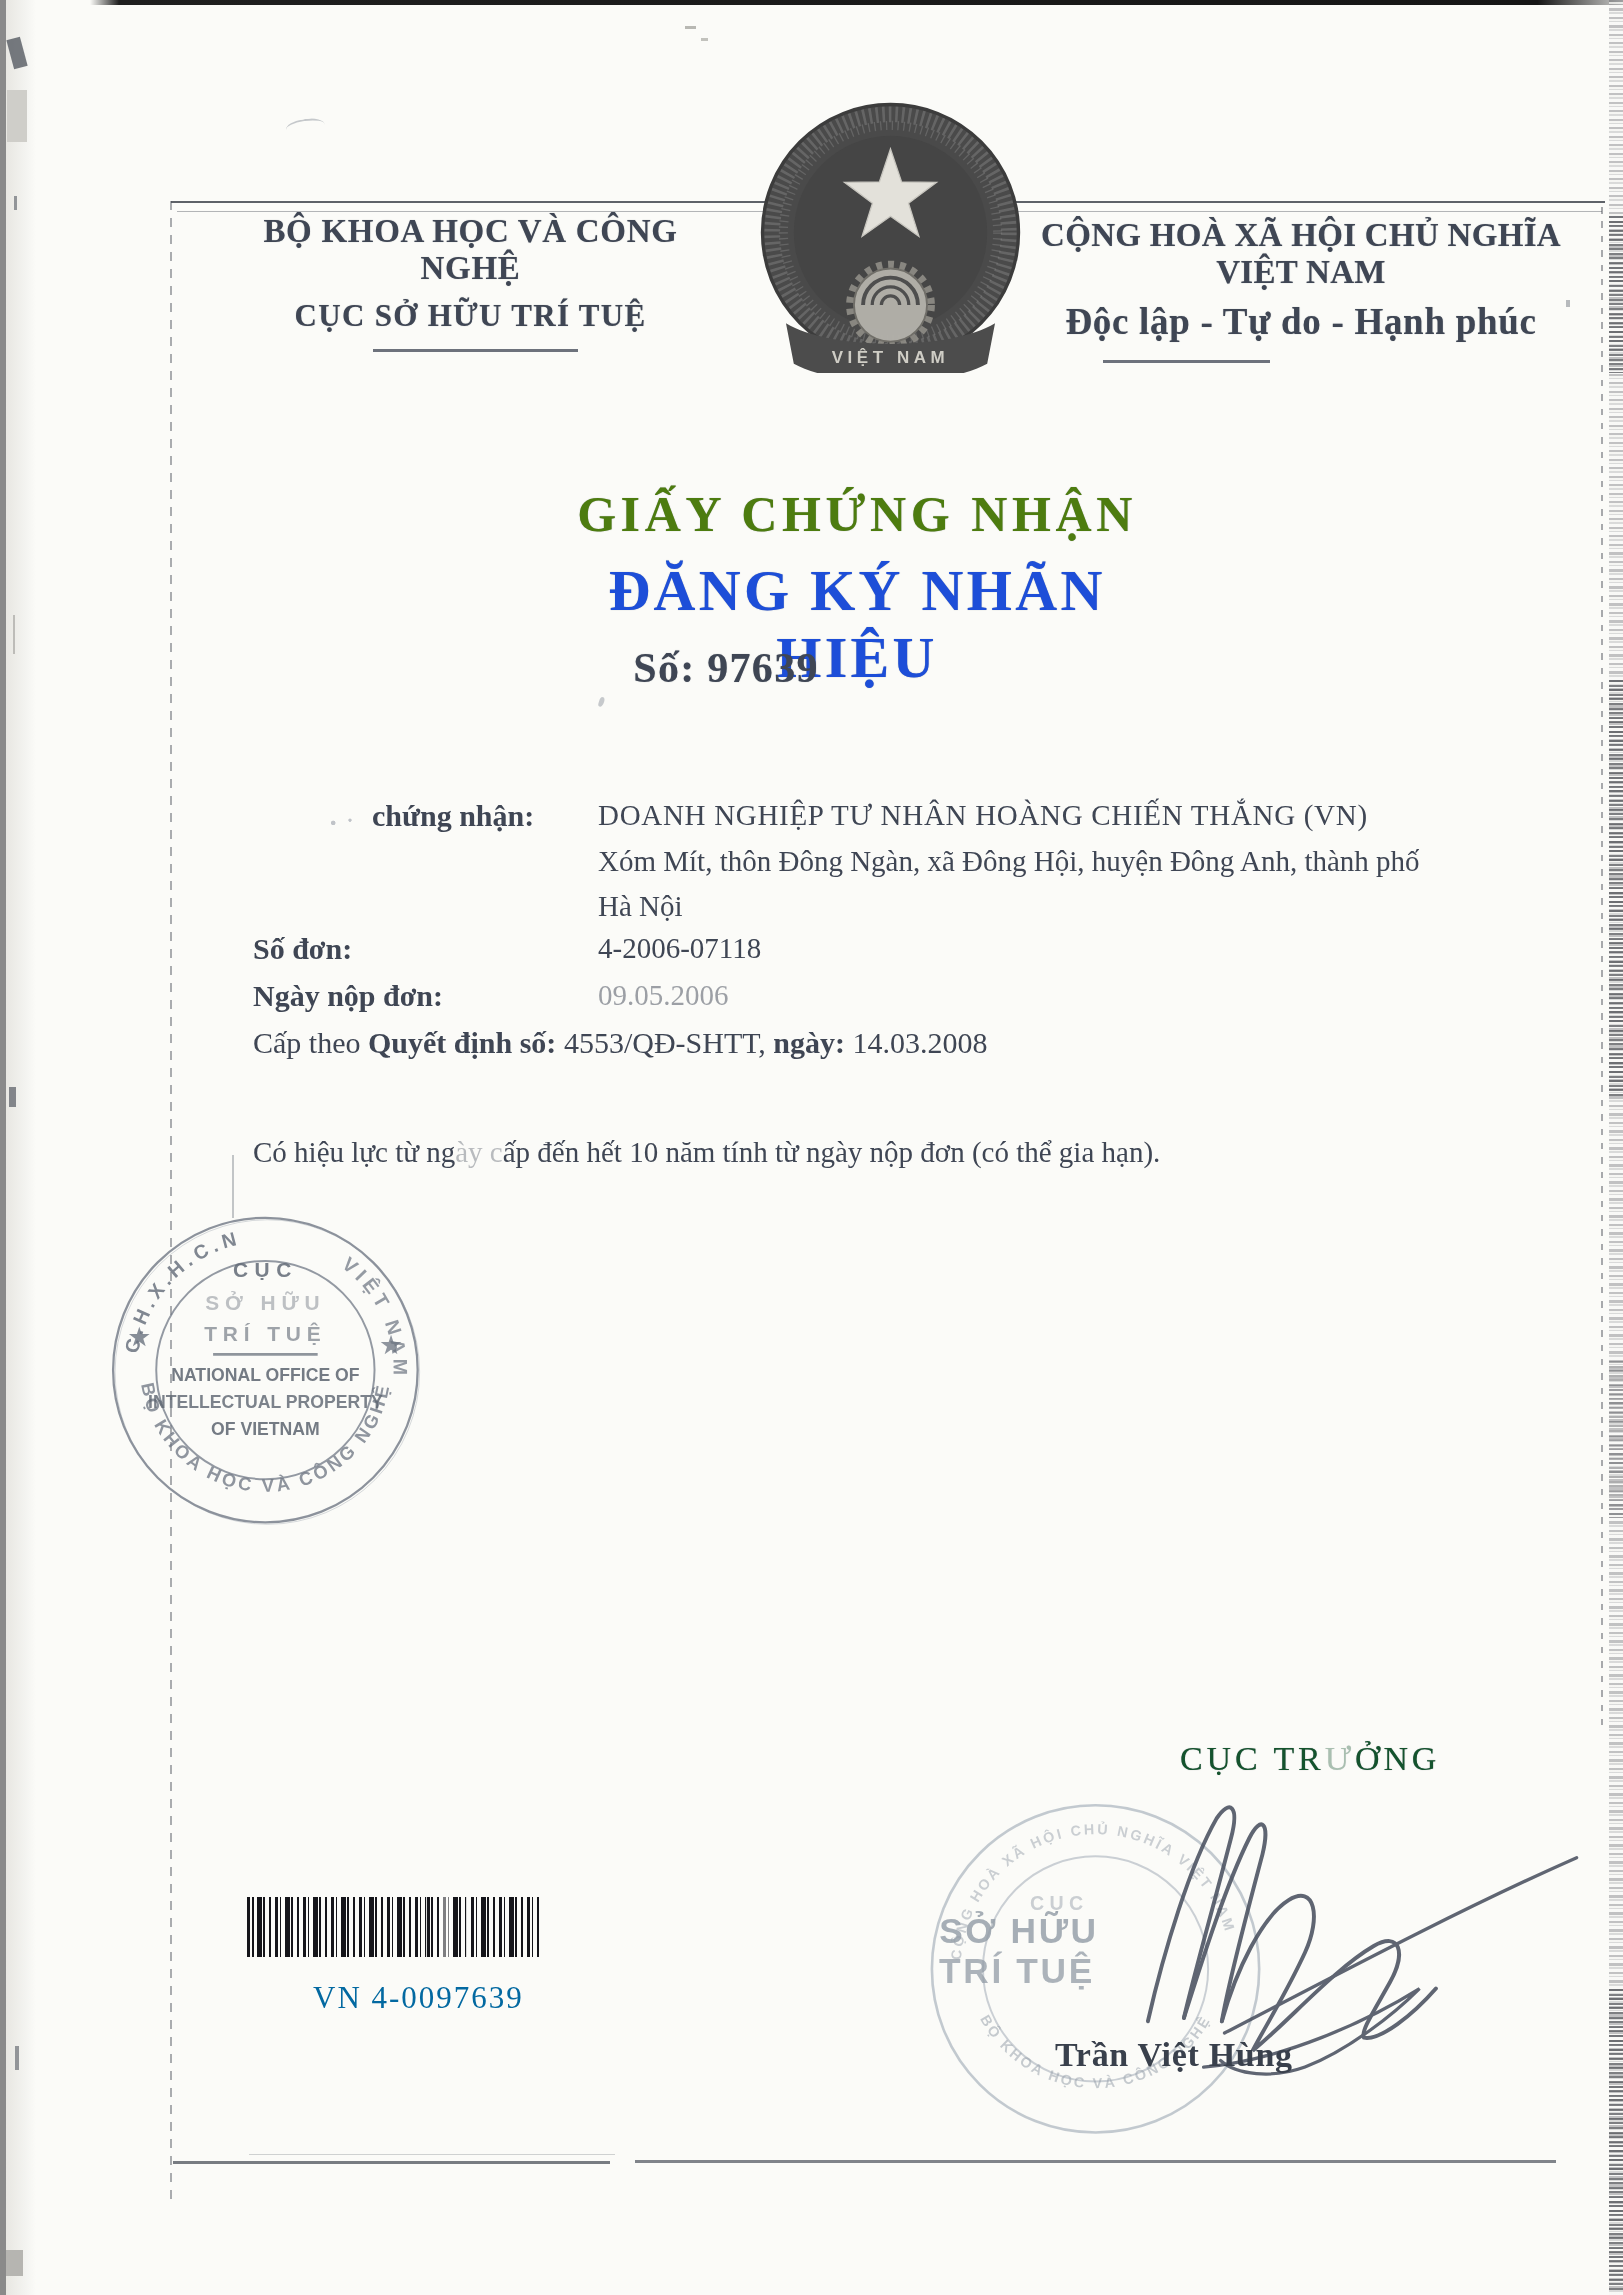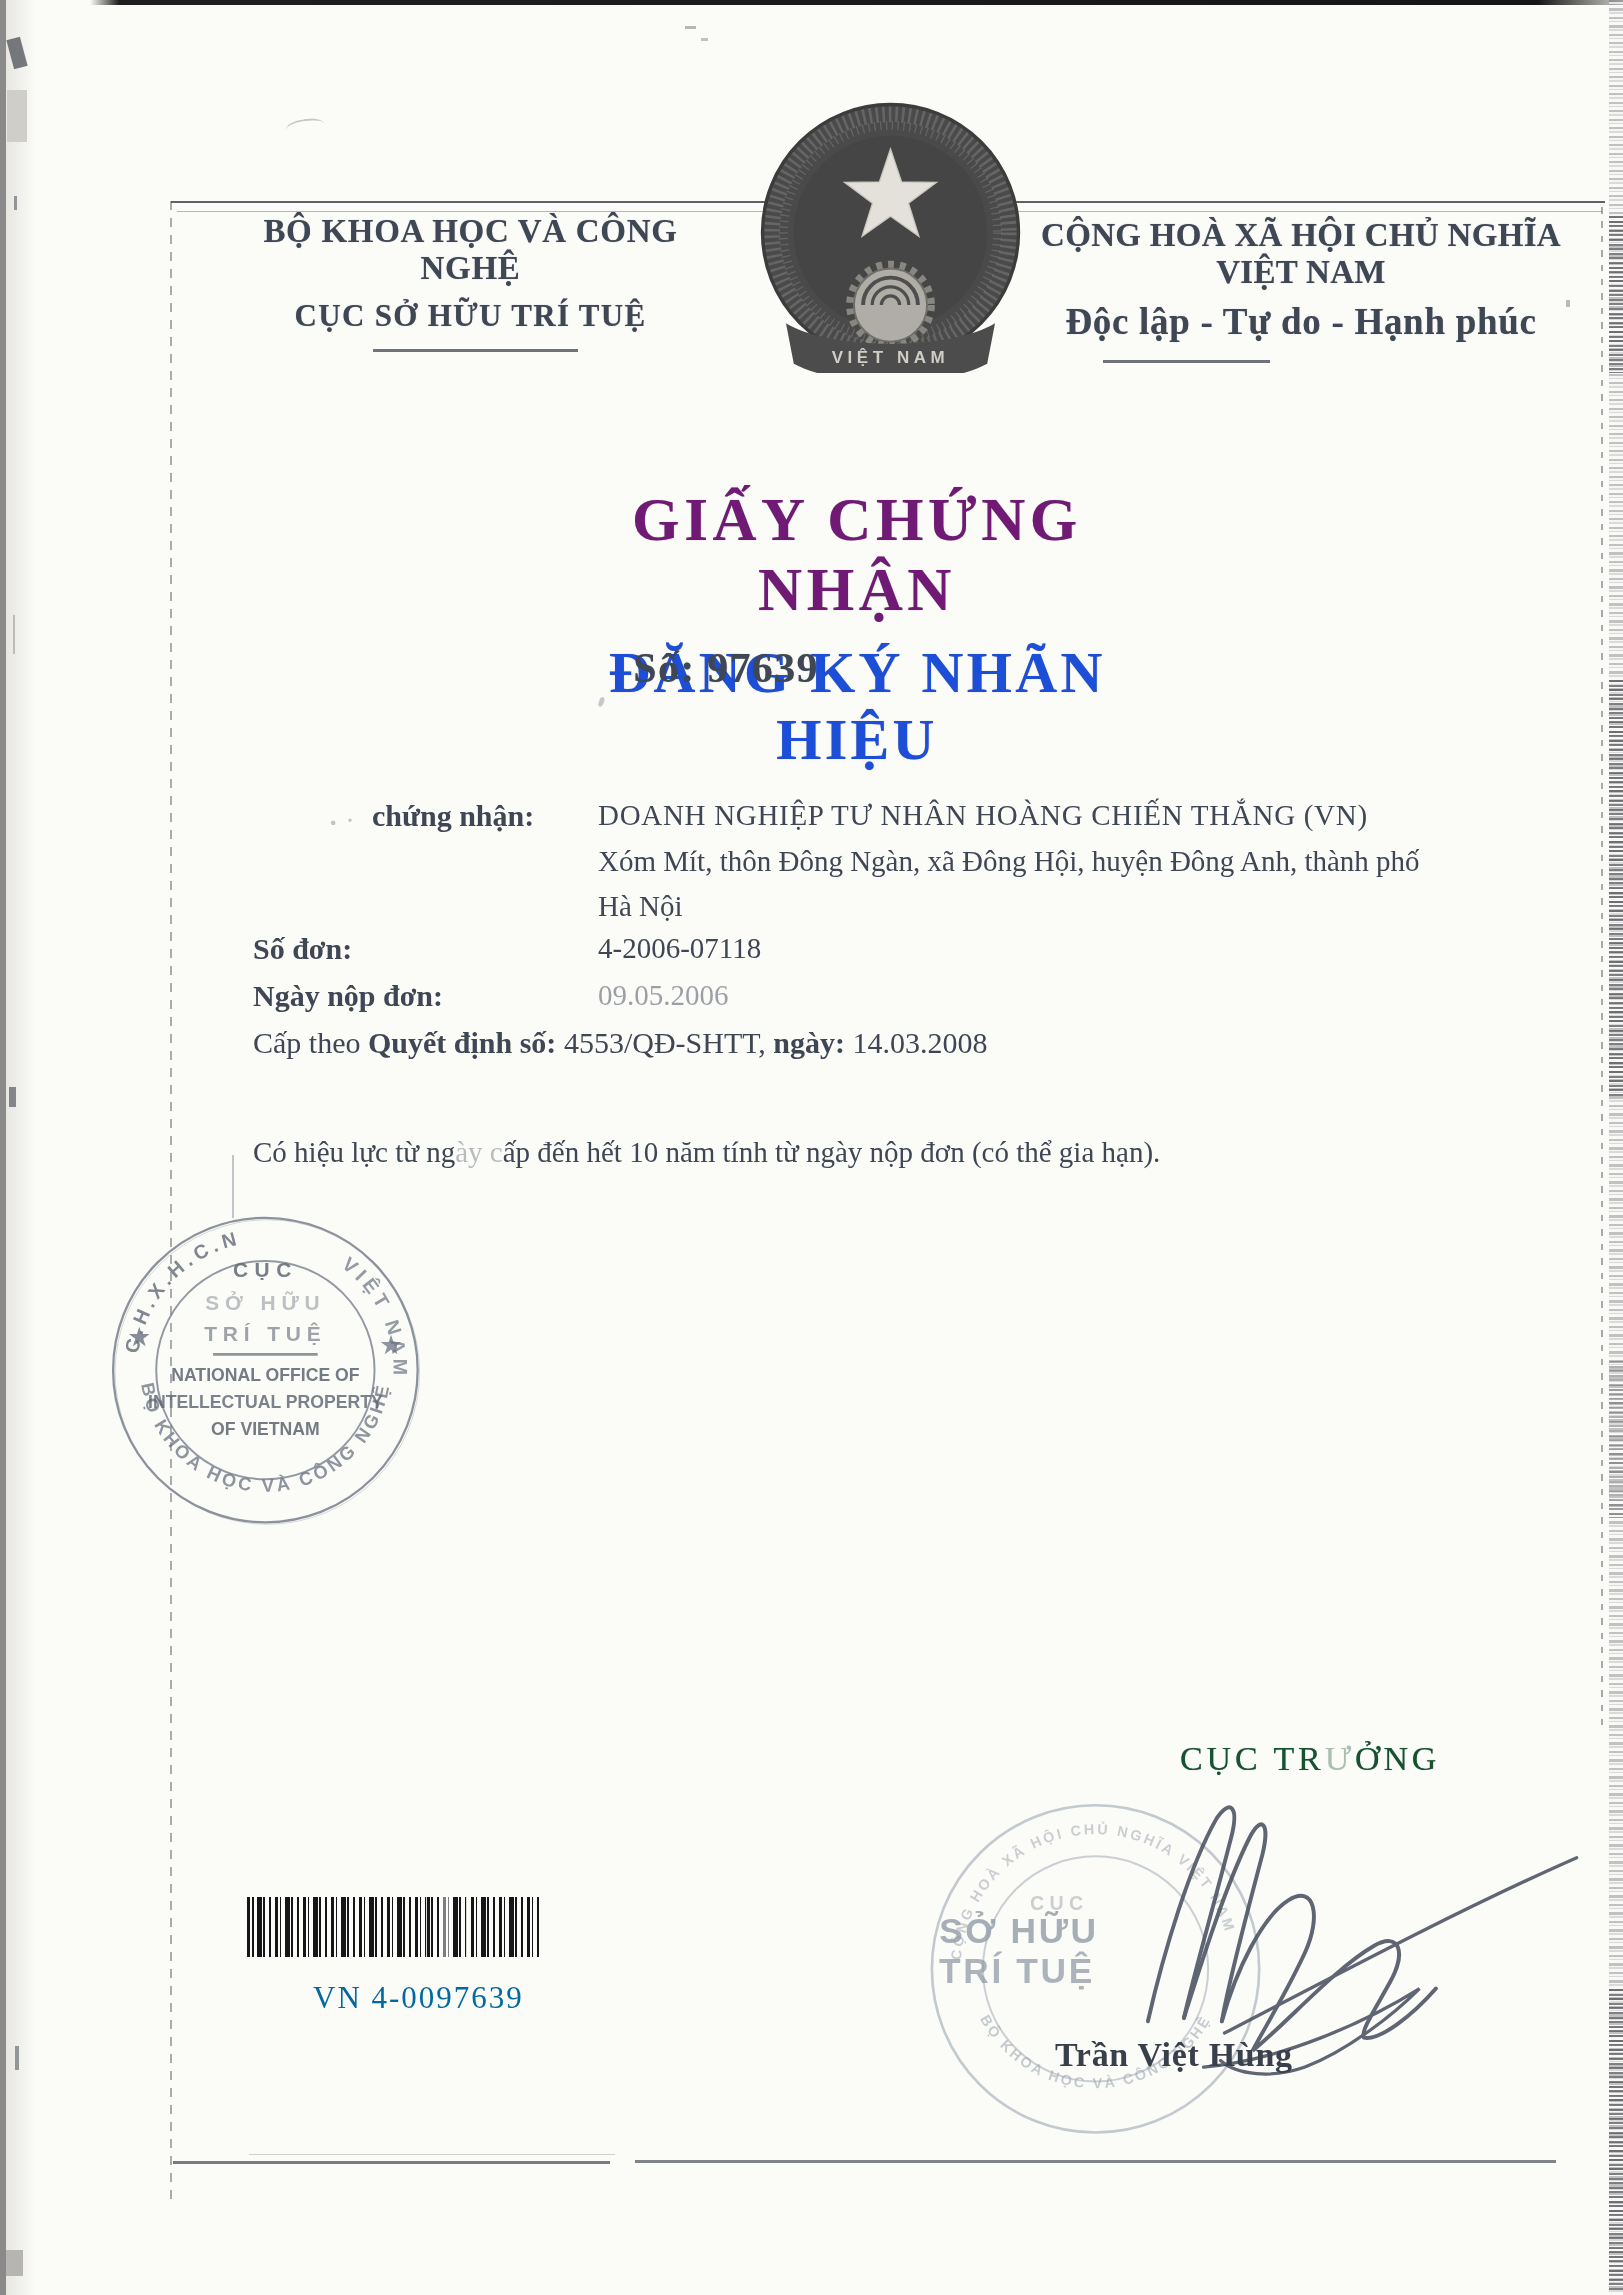--- a/index.html
+++ b/index.html
@@ -40,21 +40,21 @@
   #header-left .l1{font-size:33px;letter-spacing:0.7px;}
   #header-left .l2{font-size:31px;margin-top:10.5px;letter-spacing:1.3px;}
   #header-left .rule{width:205px;height:2.6px;background:#4a505c;opacity:.8;margin:15.7px 0 0 128px;}
   #header-right{left:1013px;top:217px;width:564px;}
   #header-right .l1{font-size:33px;letter-spacing:0.3px;}
   #header-right .l2{font-size:37px;margin-top:9.2px;letter-spacing:0.7px;}
   #header-right .rule{width:167px;height:2.6px;background:#4a505c;opacity:.8;margin:17px 0 0 84px;}
 
   
   #title-block{left:563px;top:485px;width:576px;}
-  #title-block .t1{font-size:61px;letter-spacing:4.6px;color:#701a75;}
+  #title-block .t1{font-size:50px;letter-spacing:4.6px;color:#4d7c0f;}
   #title-block .t2{font-size:58px;letter-spacing:3.3px;margin-top:14.4px;color:#1d4ed8;}
   #title-number{left:563px;top:644px;width:314px;font-size:42px;letter-spacing:1.3px;}
 
   
   .lbl{font-size:30px;font-weight:700;}
   .val{font-size:29px;}
   #row-cert-label{left:366px;top:799px;}
   #prefix-faint{left:322px;top:815px;width:33px;height:15.7px;opacity:.45;
     background:radial-gradient(circle at 5.2px 7.9px,#7a8090 0 2px,transparent 2.6px),
                radial-gradient(circle at 22px 5.2px,#7a8090 0 1.3px,transparent 2px);}

